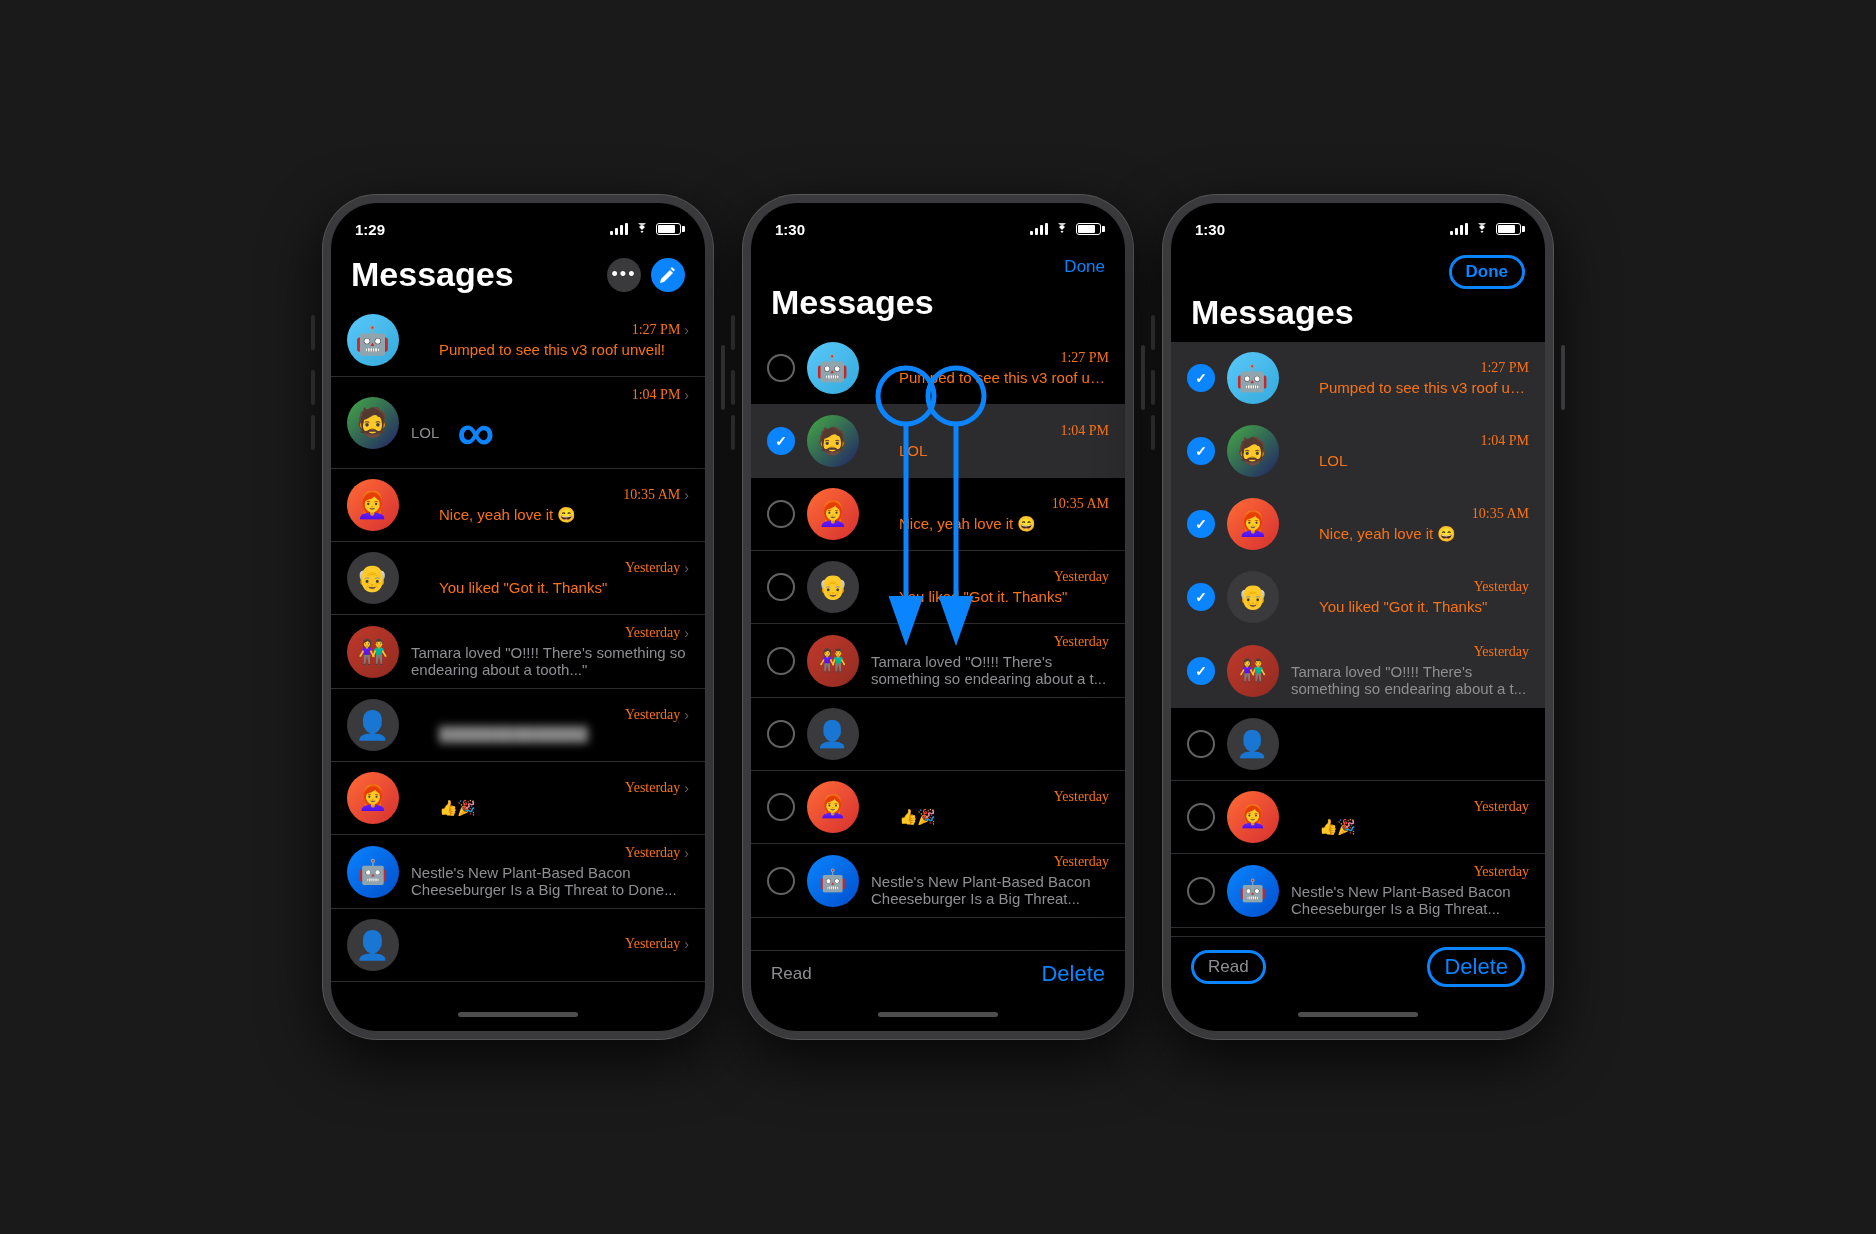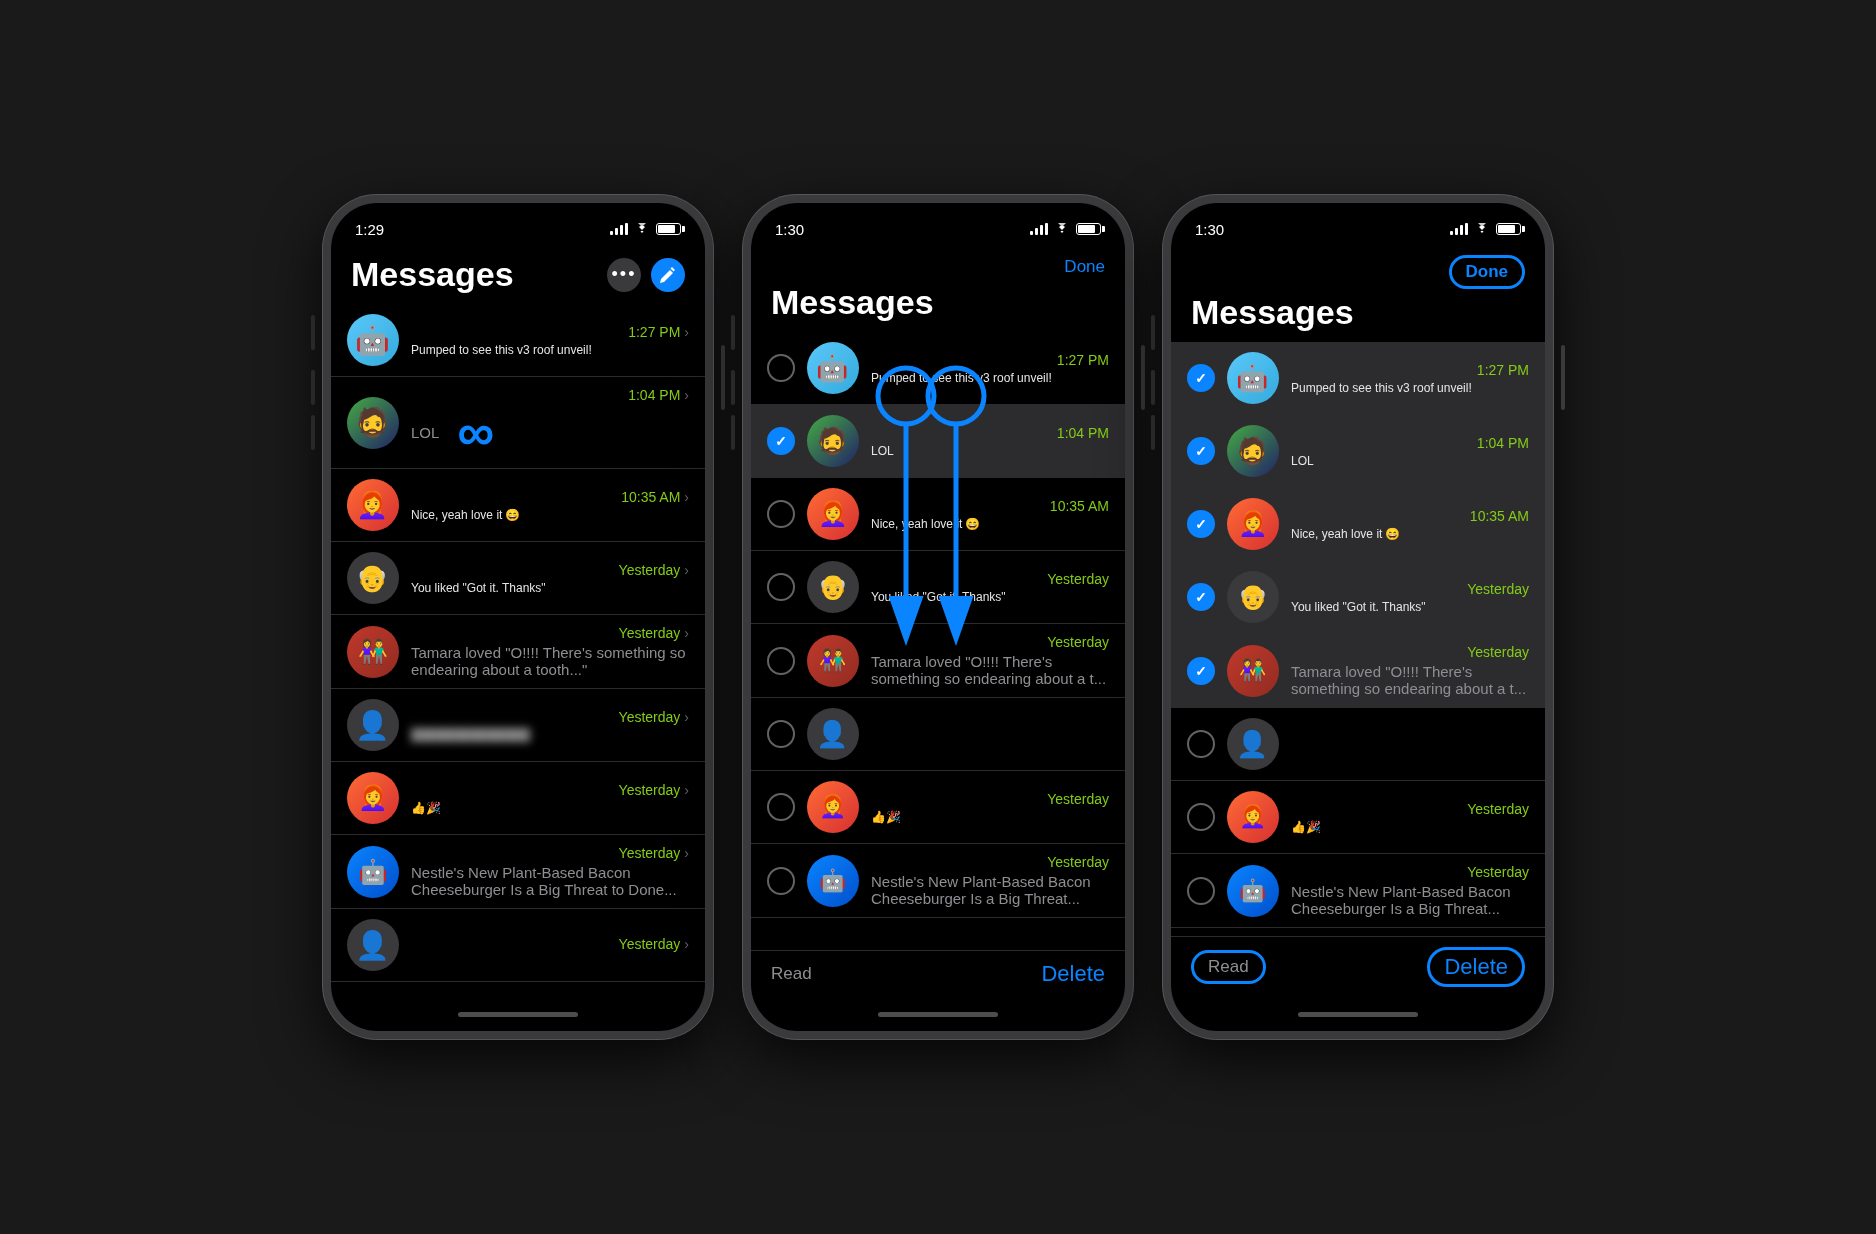--- a/index.html
+++ b/index.html
@@ -83,21 +83,21 @@
     .status-bar {
       display: flex;
       justify-content: space-between;
       align-items: center;
       padding: 14px 24px 6px;
       height: 44px;
       flex-shrink: 0;
     }
     .status-time {
       font-size: 15px;
-      font-weight: 400;
+      font-weight: 700;
       color: #fff;
     }
     .status-icons {
       display: flex;
       align-items: center;
       gap: 6px;
     }
     .signal-bars {
       display: flex;
       align-items: flex-end;
@@ -276,32 +276,34 @@
       overflow: hidden;
       text-overflow: ellipsis;
     }
     .msg-time-row {
       display: flex;
       align-items: center;
       gap: 4px;
     }
     .msg-time {
       font-size: 14px;
-      color: #84cc16;
+      color: #f97316;
+      font-family: Liberation Serif, serif;
     }
     .msg-chevron {
       color: #636366;
       font-size: 14px;
     }
     .msg-preview {
-      font-size: 12px;
-      color: #e5e5e5;
+      font-size: 15px;
+      color: #f97316;
       white-space: nowrap;
       overflow: hidden;
       text-overflow: ellipsis;
+      margin-left: 28px;
     }
     .msg-preview-2line {
       font-size: 15px;
       color: #8e8e93;
       display: -webkit-box;
       -webkit-line-clamp: 2;
       -webkit-box-orient: vertical;
       overflow: hidden;
     }
 

